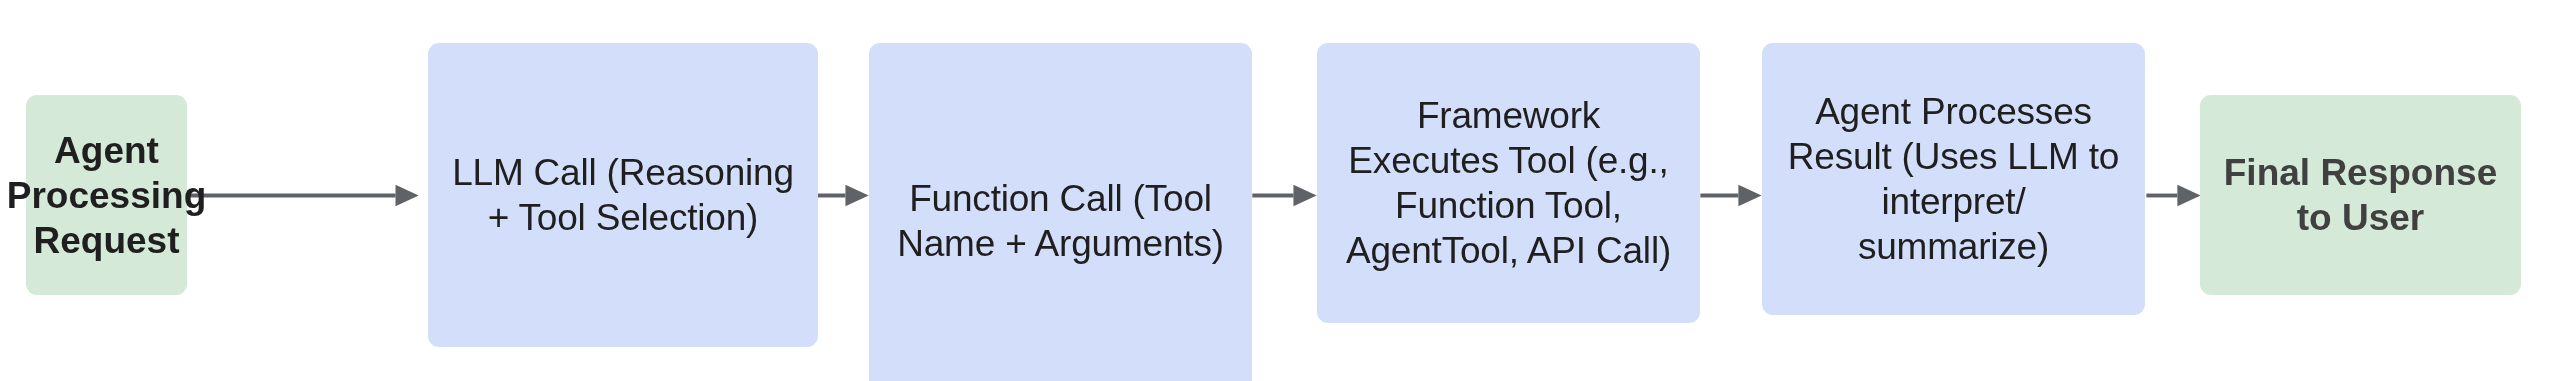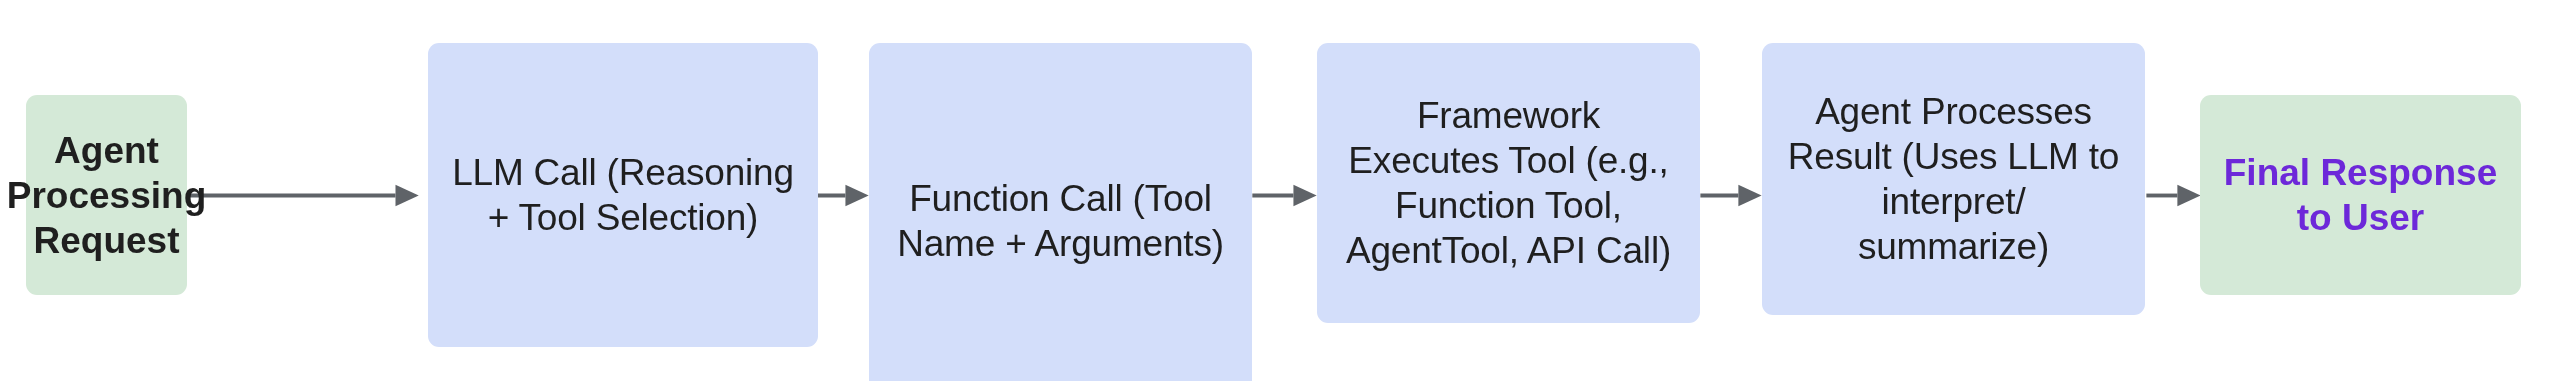--- a/index.html
+++ b/index.html
@@ -93,16 +93,16 @@
     <div class="node process" style="left: 869px; top: 43px; width: 383px; height: 356px; background: rgb(211, 222, 250); color: rgb(31, 31, 31);"><span>Function Call (Tool
 Name + Arguments)</span></div>
     <div class="node process" style="left: 1317px; top: 43px; width: 383px; height: 280px; background: rgb(211, 222, 250); color: rgb(31, 31, 31);"><span>Framework
 Executes Tool (e.g.,
 Function Tool,
 AgentTool, API Call)</span></div>
     <div class="node process" style="left: 1762px; top: 43px; width: 383px; height: 272px; background: rgb(211, 222, 250); color: rgb(31, 31, 31);"><span>Agent Processes
 Result (Uses LLM to
 interpret/
 summarize)</span></div>
-    <div class="node terminal" style="left: 2200px; top: 95px; width: 321px; height: 200px; background: rgb(212, 233, 215); color: #6d28d9;"><span>Final Response
+    <div class="node terminal" style="left: 2200px; top: 95px; width: 321px; height: 200px; background: rgb(212, 233, 215); color: #404040;"><span>Final Response
 to User</span></div>
   </div>
 
 
 </body></html>

